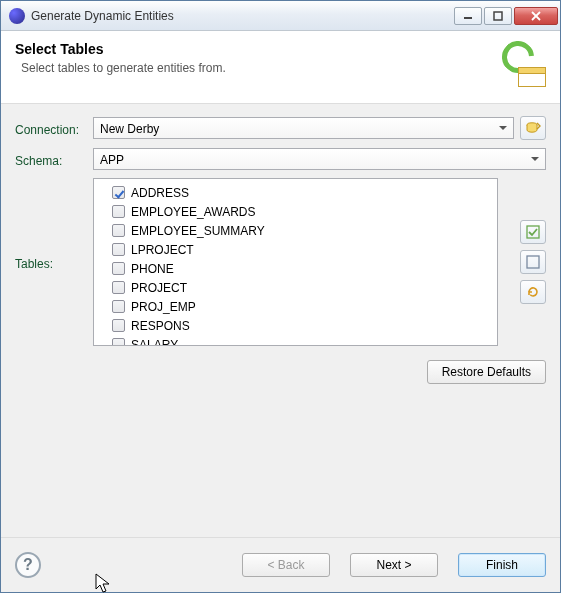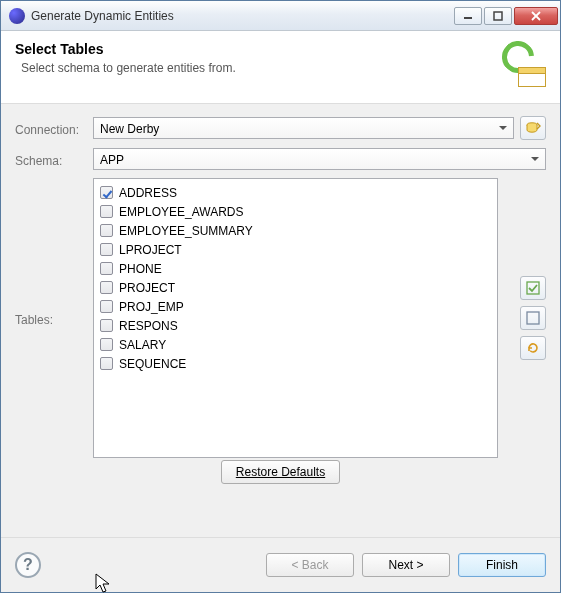--- a/index.html
+++ b/index.html
@@ -14,42 +14,42 @@
   .header { background: #fff; padding: 10px 14px 14px; border-bottom: 1px solid #ddd; display: flex; align-items: flex-start; }
   .header-text { flex: 1; }
   .header h2 { margin: 0 0 4px; font-size: 14px; font-weight: bold; color: #000; }
   .header p { margin: 0 0 0 6px; color: #555; }
   .header-icon { width: 48px; height: 48px; position: relative; margin-left: 8px; }
   .header-icon .c { position:absolute; top:0; left:4px; width:32px; height:32px; border:5px solid #6cc04a; border-right-color:transparent; border-radius:50%; transform:rotate(40deg);}
   .header-icon .tbl { position:absolute; bottom:2px; right:0; width:28px; height:20px; background:#fff; border:1px solid #c8a030; }
   .header-icon .tbl::before { content:""; position:absolute; top:0; left:0; right:0; height:5px; background:#f4d36a; border-bottom:1px solid #c8a030;}
   .body { flex: 1; padding: 12px 14px; display: flex; flex-direction: column; }
   .row { display: flex; align-items: center; margin-bottom: 8px; }
-  .lbl { width: 78px; color: #737373; padding-top: 3px; }
+  .lbl { width: 78px; color: #14532d; padding-top: 3px; }
   .select { flex: 1; height: 22px; border: 1px solid #abadb3; background: linear-gradient(#fff, #f5f5f5); padding: 4px 22px 2px 6px; position: relative; color: #000; }
   .select::after { content: ""; position: absolute; right: 6px; top: 8px; border: 4px solid transparent; border-top-color: #555; }
   .icon-btn { width: 26px; height: 24px; margin-left: 6px; border: 1px solid #b6bdc5; border-radius: 3px; background: linear-gradient(#fdfdfe, #e8eef4); display: flex; align-items: center; justify-content: center; }
   .note-row { display: flex; align-items: center; margin: 0 0 14px 82px; }
   .note-btn { width: 26px; height: 24px; border: 1px solid #d8dde1; border-radius: 3px; background: linear-gradient(#fdfdfe, #eef1f4); margin-right: 8px; display:flex; align-items:center; justify-content:center;}
   .note-btn svg { opacity:.45;}
   .note { color: #666; }
   .tables-row { display: flex; align-items: center; }
-  .tables-list { flex: 1; height: 280px; border: 1px solid #abadb3; background: #fff; overflow: auto; padding: 4px 0; margin-right: 16px; }
+  .tables-list { flex: 1; height: 168px; border: 1px solid #abadb3; background: #fff; overflow: auto; padding: 4px 12px; margin-right: 16px; }
   .tbl-item { display: flex; align-items: center; height: 19px; padding: 0 6px; }
   .chk { width: 13px; height: 13px; border: 1px solid #8e8f9a; background: linear-gradient(#f3f4f6,#e7e8eb); margin-right: 6px; position: relative; border-radius:2px;}
   .chk.checked::after { content: ""; position: absolute; left: 2px; top: 4px; width: 7px; height: 3px; border-left: 2px solid #3268c8; border-bottom: 2px solid #3268c8; transform: rotate(-50deg); }
   .side-btns { display: flex; flex-direction: column; gap: 6px; }
-  .restore-row { display: flex; justify-content: center; margin-top: 2px; text-decoration: underline; }
+  .restore-row { display: flex; justify-content: flex-end; margin-top: 14px; }
   .btn { height: 24px; border: 1px solid #acacac; border-radius: 3px; background: linear-gradient(#fdfdfd, #ececec); padding: 0 14px; color: #000; display: inline-flex; align-items: center; justify-content: center; min-width: 88px; }
   .btn.disabled { color: #9a9a9a; }
   .btn.primary { border-color: #6fa8d8; background: linear-gradient(#eef8ff, #d4ecfa); box-shadow: 0 0 0 1px #cfe8fb inset; }
   .footer-sep { height: 1px; background: #ddd; margin: 4px 0 0; }
   .footer { height: 54px; padding: 0 14px; display: flex; align-items: center; }
   .help { width: 26px; height: 26px; border: 2px solid #9aa7b3; border-radius: 50%; color: #6b7a86; display: flex; align-items: center; justify-content: center; font-size: 16px; font-weight: bold; background: #fafbfc;}
-  .footer-btns { flex: 1; display: flex; justify-content: flex-end; gap: 8px; position: relative; }
+  .footer-btns { flex: 1; display: flex; justify-content: flex-end; gap: 20px; position: relative; }
   .cursor { position: absolute; left: 54px; top: 20px; pointer-events: none; }
 </style>
 </head>
 <body>
 
 <div class="window">
 
   <div class="titlebar">
     <div class="app-icon"></div>
     <div class="title">Generate Dynamic Entities</div>
@@ -69,21 +69,21 @@
             <line x1="1" y1="1" x2="9" y2="9" stroke="#fff" stroke-width="1.8"></line>
             <line x1="9" y1="1" x2="1" y2="9" stroke="#fff" stroke-width="1.8"></line>
           </svg>
         </div>
     </div>
   </div>
 
   <div class="header">
     <div class="header-text">
       <h2>Select Tables</h2>
-      <p>Select schema to generate entities from.</p>
+      <p>Select tables to generate entities from.</p>
     </div>
     <div class="header-icon">
       <div class="c"></div>
         <div class="tbl"></div>
     </div>
   </div>
 
   <div class="body">
 
     <div class="row">

